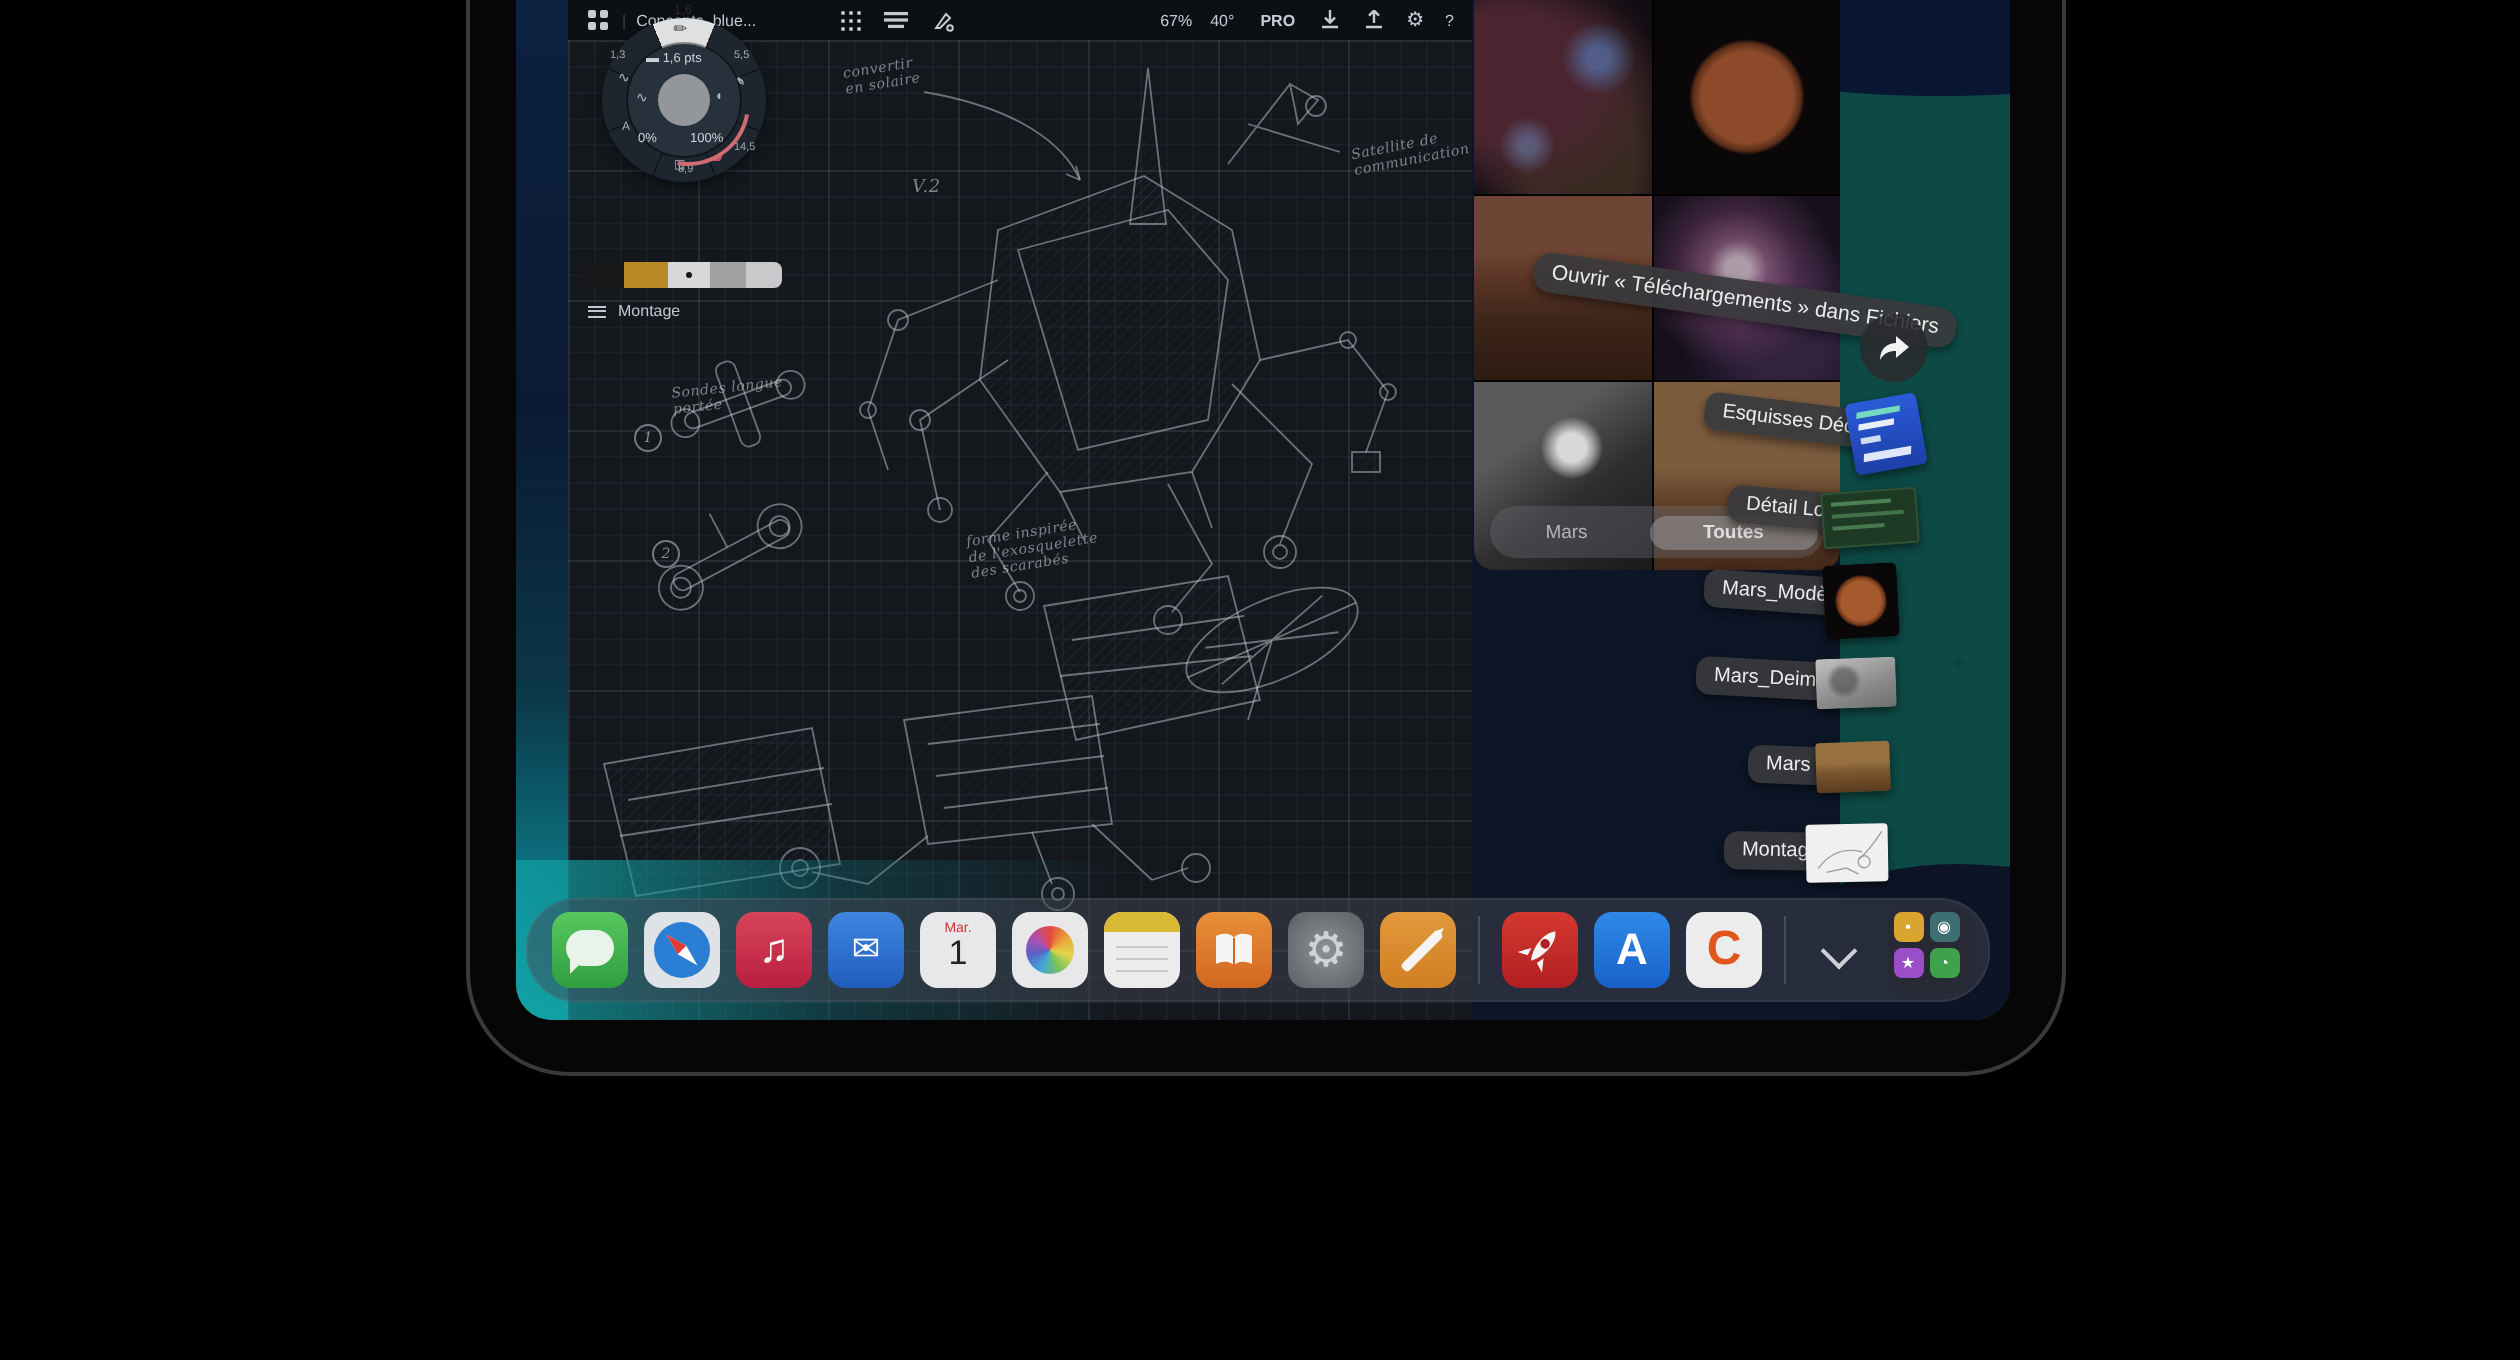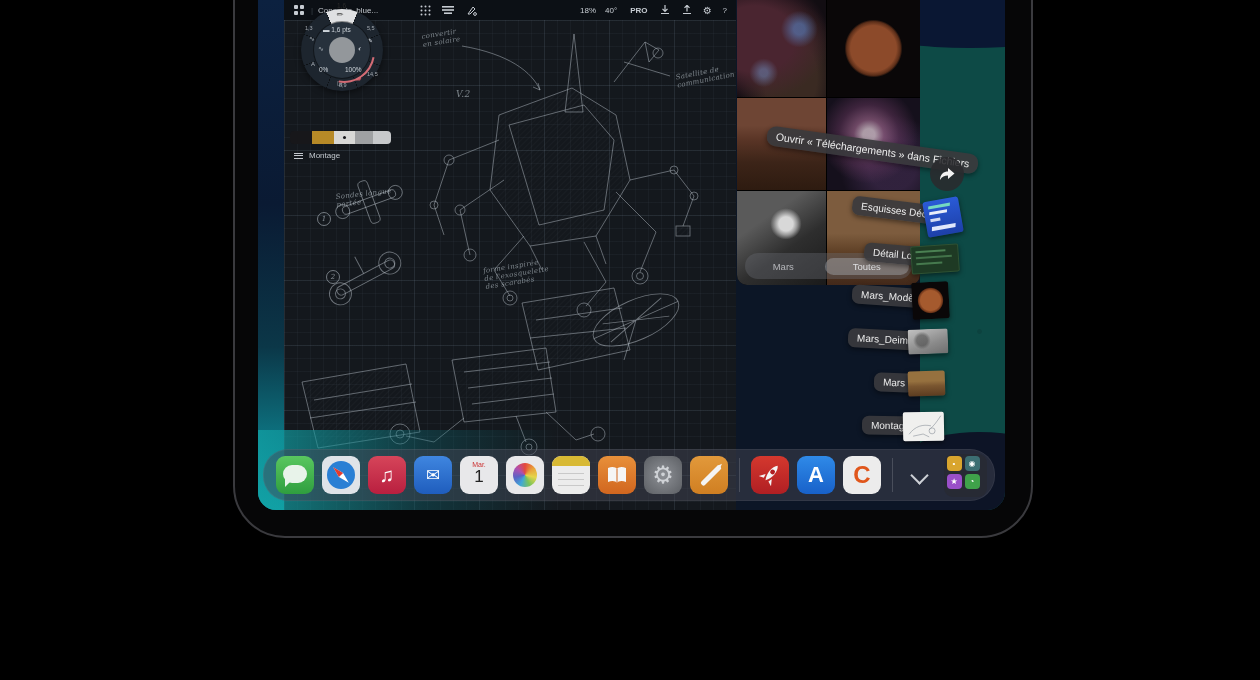--- a/index.html
+++ b/index.html
@@ -74,21 +74,21 @@
     color:#c3c8ce;font-size:8px;}
   #couches .bars{display:inline-block;width:9px;}
   #couches .bars i{display:block;height:1px;background:#c3c8ce;margin:1.5px 0;}
   
   #photos{position:absolute;left:479px;top:0;width:183px;height:285px;background:#000;
     border-bottom-left-radius:10px;border-bottom-right-radius:10px;overflow:hidden;z-index:2;}
   .ph{position:absolute;}
   #seg-control{position:absolute;left:8px;bottom:6px;width:167px;height:26px;border-radius:14px;
     background:rgba(105,108,115,.38);display:flex;align-items:center;z-index:4;}
   #seg-control .seg{flex:1;text-align:center;color:rgba(230,232,236,.68);font-size:9.5px;}
-  #seg-control .seg.sel{background:rgba(165,168,175,.45);border-radius:12px;margin:3px;padding:3px 4px;color:rgba(240,242,245,.85);}
+  #seg-control .seg.sel{background:rgba(165,168,175,.45);border-radius:12px;margin:3px;padding:3px 4px;color:rgba(240,242,245,.85);font-weight:bold;}
   
   #dock{position:absolute;left:5px;top:449px;width:732px;height:52px;border-radius:25px;z-index:8;
     background:rgba(68,72,85,.48);border:1px solid rgba(255,255,255,.05);
     display:flex;align-items:center;padding:0 12px;box-sizing:border-box;gap:8px;}
   .dicon{width:38px;height:38px;border-radius:9px;flex:0 0 auto;position:relative;overflow:hidden;}
   .ddiv{width:1px;height:34px;background:rgba(255,255,255,.16);flex:0 0 auto;margin:0 3px;}
   .bubble{position:absolute;left:7px;top:9px;width:24px;height:18px;background:#e8f3ea;border-radius:9px;}
   .bubble:after{content:"";position:absolute;left:2px;bottom:-4px;border:5px solid transparent;border-top-color:#e8f3ea;border-left-color:#e8f3ea;}
   .cal-wd{display:block;text-align:center;color:#c33;font-size:7px;margin-top:5px;}
   .cal-day{display:block;text-align:center;color:#222;font-size:17px;line-height:17px;font-weight:300;}
@@ -255,21 +255,21 @@
             <rect x="0" y="4.2" width="12" height="1.6" fill="#c7ccd2"></rect>
             <rect x="2" y="7.4" width="8" height="1.6" fill="#c7ccd2"></rect>
           </svg>
       </span>
       <span class="tb-ico" style="margin-left:9px;">
         <svg width="11" height="11" viewBox="0 0 11 11" fill="none" stroke="#c7ccd2" stroke-width="1">
             <path d="M2,9 L7,2 L9,4 L4,9 Z"></path>
             <circle cx="9" cy="9" r="1.4"></circle>
           </svg>
       </span>
-      <span style="margin-left:auto;">18%</span>
+      <span style="margin-left:auto;">67%</span>
       <span style="margin-left:9px;">40°</span>
       <span style="margin-left:13px;font-weight:bold;">PRO</span>
       <span class="tb-ico" style="margin-left:10px;">
         <svg width="10" height="10" viewBox="0 0 10 10" stroke="#c7ccd2" stroke-width="1.2" fill="none">
             <path d="M5,0 L5,6 M2.5,3.8 L5,6.3 L7.5,3.8 M1,8.5 L9,8.5"></path>
           </svg>
       </span>
       <span class="tb-ico" style="margin-left:8px;">
         <svg width="10" height="10" viewBox="0 0 10 10" stroke="#c7ccd2" stroke-width="1.2" fill="none">
             <path d="M5,6.5 L5,0.5 M2.5,2.8 L5,0.3 L7.5,2.8 M1,8.5 L9,8.5"></path>

